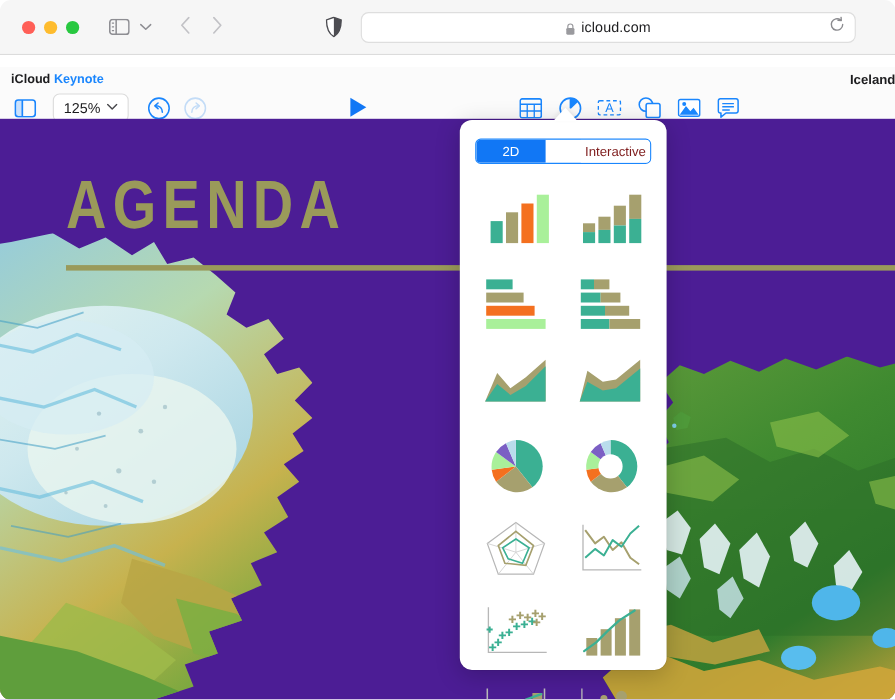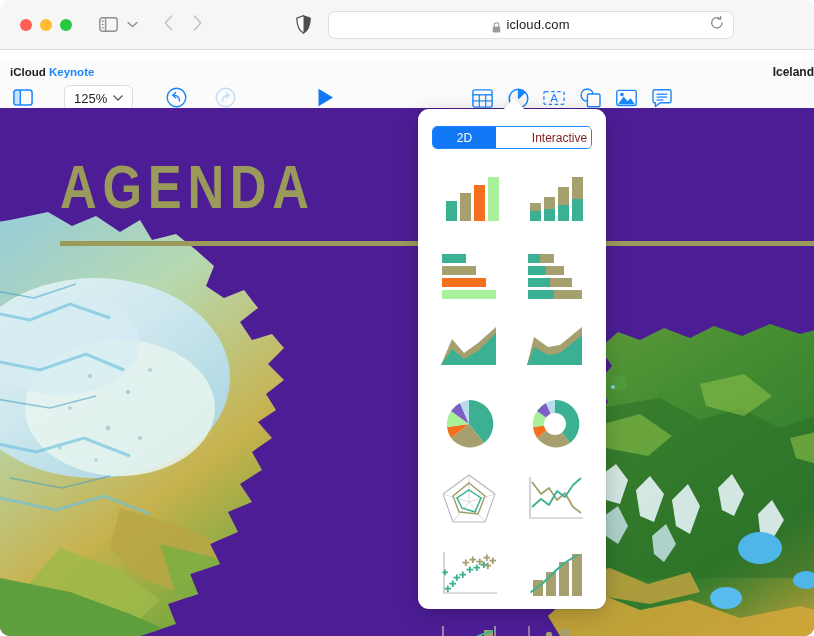--- a/index.html
+++ b/index.html
@@ -41,21 +41,21 @@
     color: #9a9a9e;
   }
   .sidebar-toggle { margin-left: 26px; width: 20px; height: 16px; }
   .chev-sep { margin-left: 9px; color: #8e8e93; font-size: 11px; }
   .navs { display: flex; align-items: center; gap: 20px; margin-left: 26px; }
   .nav-arrow { color: #c2c2c6; font-size: 18px; font-weight: 300; line-height: 1; }
 
   .shield { margin-left: 94px; }
   .addr-wrap {
     margin-left: 17px;
-    width: 406px; height: 28px;
+    width: 450px; height: 28px;
     background: #ffffff;
     border: 1px solid #dedede;
     border-radius: 7px;
     display: flex; align-items: center; justify-content: center;
     position: relative;
     box-sizing: border-box;
     text-align: center;
   }
   .addr-inner { display: flex; align-items: center; gap: 5px; }
   .lock { width: 9px; height: 11px; }
@@ -78,21 +78,21 @@
   }
   .brand .kn { color: #1a86fd; font-weight: bold; }
   .doc-title {
     position: absolute; left: 0; right: 0; top: 4px;
     text-align: right;
     font-size: 12px; font-weight: bold; color: #1d1d1f;
   }
 
   .tb-left {
     position: absolute; left: 10px; top: 24px;
-    display: flex; gap: 16px;
+    display: flex; align-items: center; gap: 0;
   }
   .tb-icon-btn {
     width: 26px; height: 24px;
     display: flex; align-items: center; justify-content: center;
     color: #1a86fd;
   }
   .zoom-pill {
     margin-left: 12px;
     height: 26px; min-width: 68px;
     border: 1px solid #dcdcdc; border-radius: 6px;

